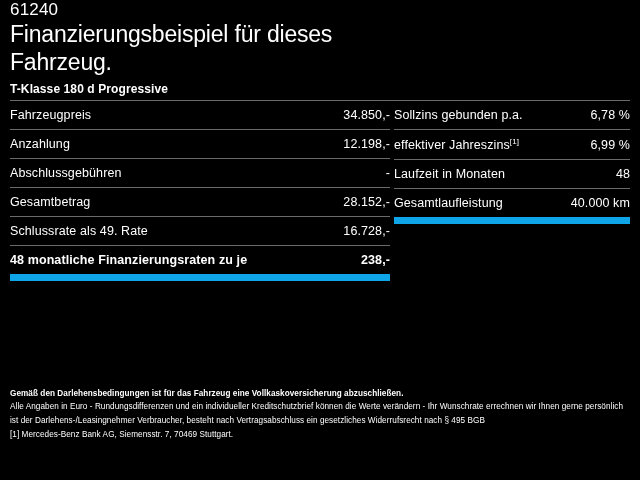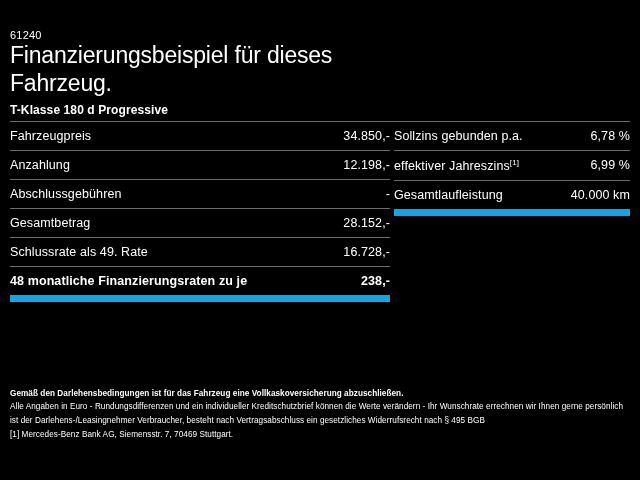--- a/index.html
+++ b/index.html
@@ -16,23 +16,22 @@
   }
   .page {
     position: relative;
     width: 640px;
     height: 480px;
     background: #000000;
     box-sizing: border-box;
     padding: 0 10px;
   }
   .ref-id {
-    font-size: 11px;
+    font-size: 17px;
     color: #ffffff;
-    padding-top: 29px;
     letter-spacing: 0.2px;
   }
   .headline {
     font-size: 23px;
     line-height: 28px;
     font-weight: 400;
     letter-spacing: -0.2px;
   }
   .headline .l2 { display: block; }
 
@@ -56,21 +55,21 @@
   }
   .col {
     box-sizing: border-box;
   }
   .col-left { width: 380px; }
   .col-right { width: 236px; }
 
   .row {
     display: flex;
     justify-content: space-between;
-    align-items: flex-start;
+    align-items: flex-end;
     font-size: 12.5px;
     padding: 7px 0 7px 0;
     border-bottom: 1px solid #6b6b6b;
     letter-spacing: 0.1px;
     gap: 44px;
   }
   .row .label { white-space: nowrap; }
   .row .value { white-space: nowrap; text-align: right; }
   .row.last { border-bottom: 7px solid #0ea5e9; }
   .row.bold { font-weight: bold; }
@@ -144,20 +143,24 @@
 
     <div class="col col-right">
       <div class="row">
         <span class="label">Sollzins gebunden p.a.</span>
         <span class="value">6,78 %</span>
       </div>
       <div class="row">
         <span class="label"><span>effektiver Jahreszins</span><span class="sup">[1]</span></span>
         <span class="value">6,99 %</span>
       </div>
+      <div class="row">
+        <span class="label">Laufzeit in Monaten</span>
+        <span class="value">48</span>
+      </div>
       <div class="row last">
         <span class="label">Gesamtlaufleistung</span>
         <span class="value">40.000 km</span>
       </div>
     </div>
 
   </div>
 
   <div class="footer">
     <div class="footer-bold">Gemäß den Darlehensbedingungen ist für das Fahrzeug eine Vollkaskoversicherung abzuschließen.</div>

